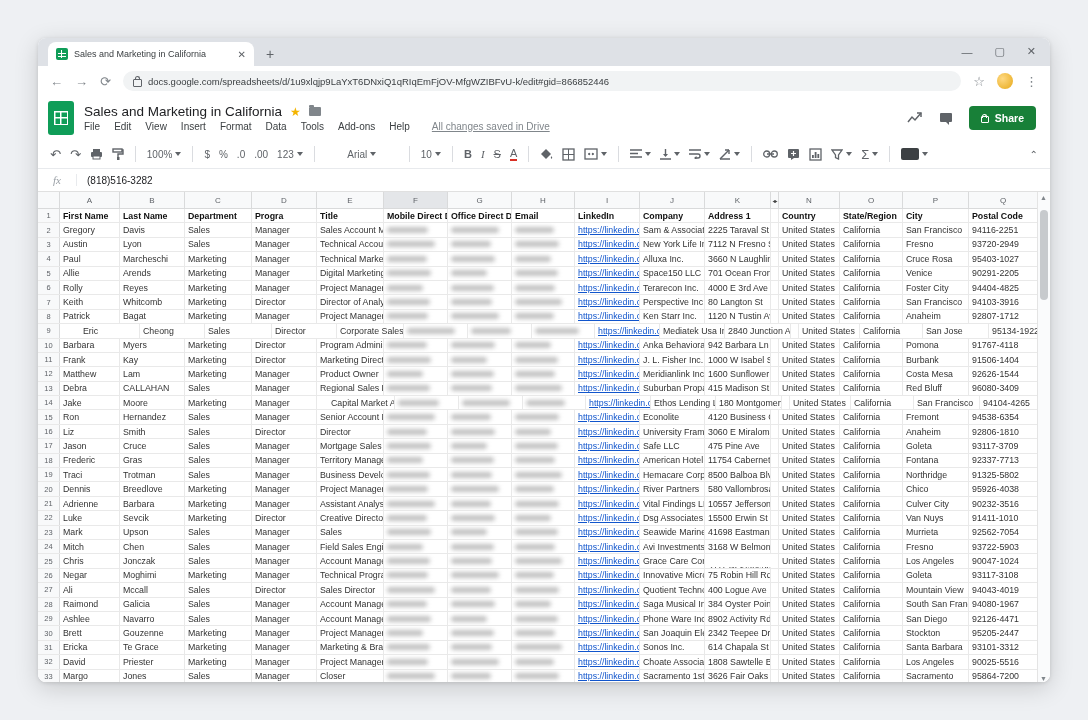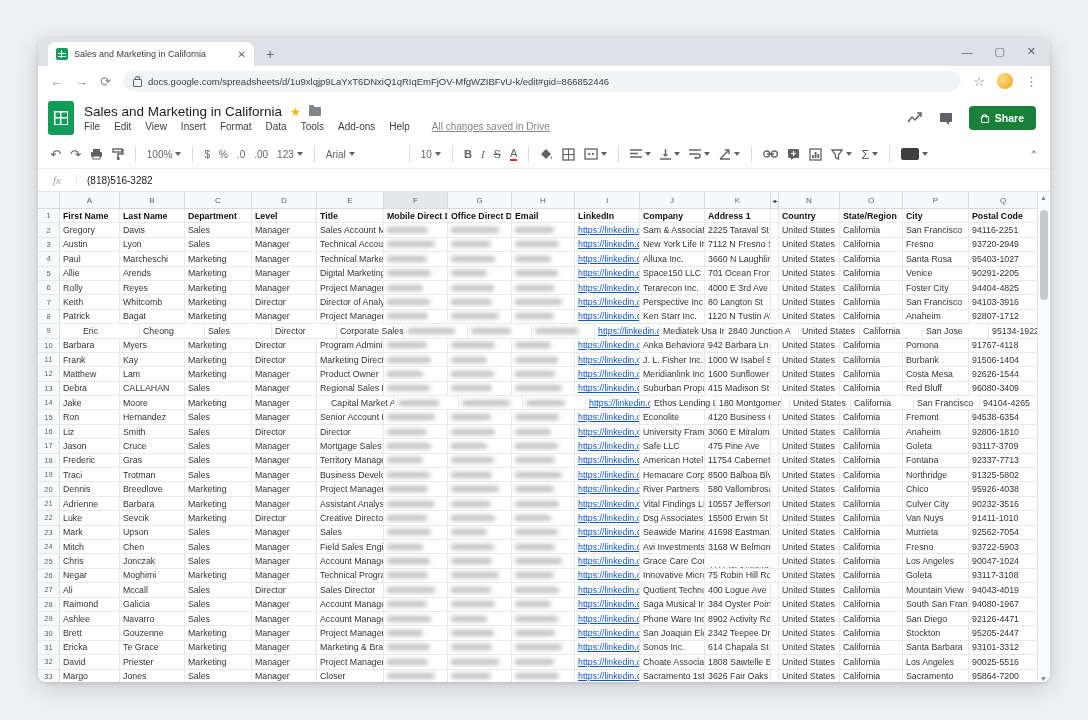--- a/index.html
+++ b/index.html
@@ -174,21 +174,21 @@
     <span class="sep"></span>
     <span class="tbi">$</span>
     <span class="tbi">%</span>
     <span class="tbi">.0</span>
     <span class="tbi">.00</span>
     <span class="tbi">
         <span>123</span>
         <span class="caret"></span>
       </span>
     <span class="sep"></span>
-    <span class="tbi" style="width:72px;justify-content:flex-start;">
+    <span class="tbi" style="width:72px;justify-content:center;">
         <span>Arial</span>
         <span class="caret"></span>
       </span>
     <span class="sep"></span>
     <span class="tbi">
         <span>10</span>
         <span class="caret"></span>
       </span>
     <span class="sep"></span>
     <span class="tbi fmt-b">B</span>
@@ -315,21 +315,21 @@
           <div class="lettercell" style="width: 61px;">N</div>
           <div class="lettercell" style="width: 63px;">O</div>
           <div class="lettercell" style="width: 66px;">P</div>
           <div class="lettercell" style="width: 69px;">Q</div>
         </div>
         <div class="g-row">
           <div class="gutter">1</div>
           <div class="cell hdr" style="width: 60px;">First Name</div>
           <div class="cell hdr" style="width: 65px;">Last Name</div>
           <div class="cell hdr" style="width: 67px;">Department</div>
-          <div class="cell hdr" style="width: 65px;">Level</div>
+          <div class="cell hdr" style="width: 65px;">Progra</div>
           <div class="cell hdr" style="width: 67px;">Title</div>
           <div class="cell hdr" style="width: 64px;">Mobile Direct Di</div>
           <div class="cell hdr" style="width: 64px;">Office Direct Dia</div>
           <div class="cell hdr" style="width: 63px;">Email</div>
           <div class="cell hdr" style="width: 65px;">LinkedIn</div>
           <div class="cell hdr" style="width: 65px;">Company</div>
           <div class="cell hdr" style="width: 66px;">Address 1</div>
           <div class="cell" style="width: 8px;"></div>
           <div class="cell hdr" style="width: 61px;">Country</div>
           <div class="cell hdr" style="width: 63px;">State/Region</div>
@@ -401,21 +401,21 @@
           </div>
           <div class="cell" style="width: 63px;">
             <span class="blurpill" style="width: 64%;"></span>
           </div>
           <div class="cell link" style="width: 65px;">https://linkedin.c</div>
           <div class="cell" style="width: 65px;">Alluxa Inc.</div>
           <div class="cell" style="width: 66px;">3660 N Laughlin</div>
           <div class="cell" style="width: 8px;"></div>
           <div class="cell" style="width: 61px;">United States</div>
           <div class="cell" style="width: 63px;">California</div>
-          <div class="cell" style="width: 66px;">Santa Rosa</div>
+          <div class="cell" style="width: 66px;">Cruce Rosa</div>
           <div class="cell" style="width: 69px;">95403-1027</div>
         </div>
         <div class="g-row">
           <div class="gutter">5</div>
           <div class="cell" style="width: 60px;">Allie</div>
           <div class="cell" style="width: 65px;">Arends</div>
           <div class="cell" style="width: 67px;">Marketing</div>
           <div class="cell" style="width: 65px;">Manager</div>
           <div class="cell" style="width: 67px;">Digital Marketing</div>
           <div class="cell" style="width: 64px;">

